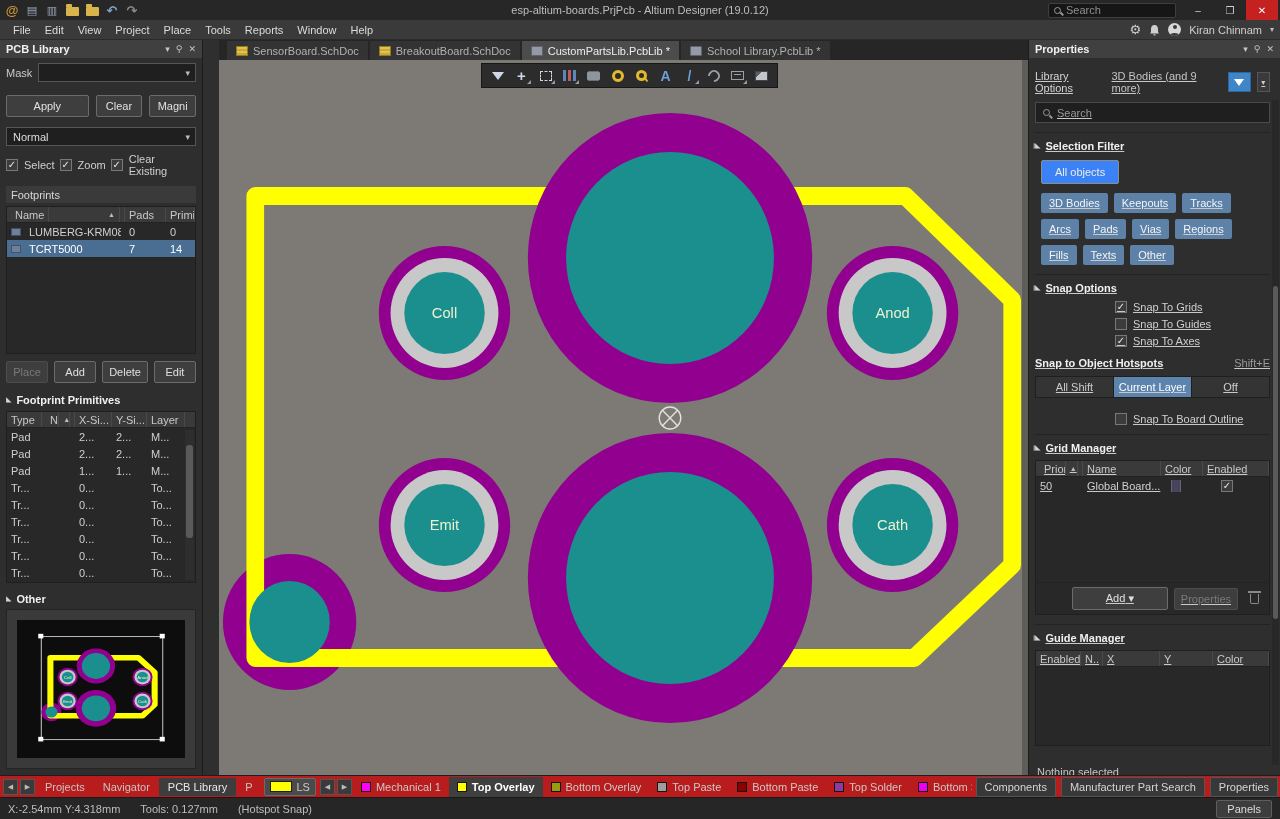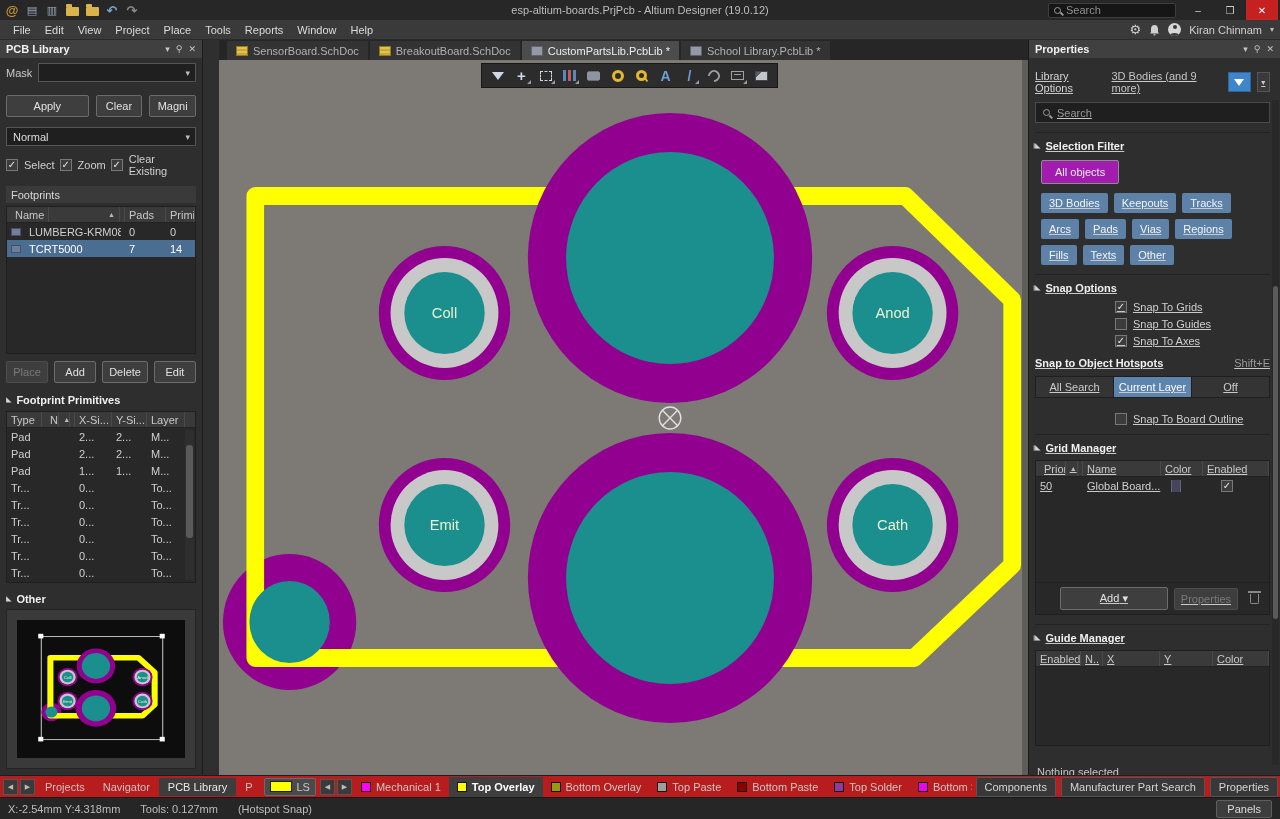--- a/index.html
+++ b/index.html
@@ -100,21 +100,21 @@
 .rp-body{flex:1;display:flex;flex-direction:column;padding:6px 10px 0 6px;min-height:0;overflow:hidden;text-decoration:underline;}
 .lib-row{display:flex;align-items:center;margin:6px 0 8px 0;gap:6px;}
 .filter-btn{width:24px;height:20px;background:#3e86c8;border:1px solid #2a67a0;display:flex;align-items:center;justify-content:center;}
 .filter-btn .f{width:0;height:0;border-left:5px solid transparent;border-right:5px solid transparent;border-top:7px solid #fff;}
 .filter-caret{width:14px;height:20px;background:#3a3a3a;border:1px solid #555;display:flex;align-items:center;justify-content:center;font-size:8px;color:#ccc;}
 .search{background:#1f1f1f;border:1px solid #4a4a4a;height:21px;display:flex;align-items:center;gap:7px;padding:0 7px;color:#999;}
 .section{border-top:1px solid #232323;padding-top:7px;margin-top:9px;}
 .section:first-of-type{border-top:none;margin-top:4px;}
 .chips{display:flex;flex-wrap:wrap;gap:6px;margin-top:7px;padding-left:6px;}
 .chip{background:#5d81a7;color:#f2f5f9;border-radius:2px;padding:4px 8px;}
-.chip-dark{background:#a21caf;border:1px solid #8d8d8d;border-radius:2px;color:#ececec;padding:5px 13px;margin:8px 0 2px 6px;display:inline-block;}
+.chip-dark{background:#3b82f6;border:1px solid #8d8d8d;border-radius:2px;color:#ececec;padding:5px 13px;margin:8px 0 2px 6px;display:inline-block;}
 .snap-col{display:flex;flex-direction:column;gap:5px;padding-left:80px;margin-top:7px;}
 .cbrow{display:flex;align-items:center;gap:6px;color:#cfcfcf;}
 .hot-row{display:flex;align-items:center;margin-top:10px;}
 .shortcut{margin-left:auto;color:#9a9a9a;}
 .segs{display:flex;margin-top:7px;}
 .seg{flex:1;text-align:center;padding:4px 0;background:#343434;border:1px solid #1f1f1f;border-right:none;color:#ccc;}
 .seg:last-child{border-right:1px solid #1f1f1f;}
 .seg.active{background:#5d84ad;color:#fff;}
 .dist-row{display:flex;align-items:center;gap:8px;margin-top:8px;}
 .gm-grid{grid-template-columns:47px 78px 42px 1fr;}
@@ -595,21 +595,21 @@
             </span>
           </div>
         <div class="hot-row">
           <span class="sec-hd" style="gap:0;">
               <span>Snap to Object Hotspots</span>
             </span>
           <span class="shortcut">Shift+E</span>
         </div>
         <div class="segs">
 
-        <span class="seg">All Search</span>
+        <span class="seg">All Shift</span>
             <span class="seg active">Current Layer</span>
             <span class="seg">Off</span>
           </div>
         <div class="snap-col" style="margin-top:15px;">
           <span class="cbrow">
             <span class="cb"></span>
             <span>Snap To Board Outline</span>
           </span>
         </div>
       </div>
@@ -633,21 +633,21 @@
 
           <div class="trow gm-grid">
                 <span>50</span>
                 <span>Global Board...</span>
                 <span><span class="gm-swatch" style="background: rgb(69, 67, 94);"></span></span>
                 <span><span class="cb checked" style="margin-left:14px;"></span></span>
               </div>
             </div>
           <div class="gm-body"></div>
           <div class="gm-actions">
-            <span class="btn" style="width:108px;"><span>Add</span> ▾</span>
+            <span class="btn" style="width:96px;"><span>Add</span> ▾</span>
             <span class="btn disabled">Properties</span>
             <span class="i-trash"></span>
           </div>
         </div>
       </div>
 
       <div class="section">
         <div class="sec-hd">
           <span class="tri">◢</span>
           <span>Guide Manager</span>

